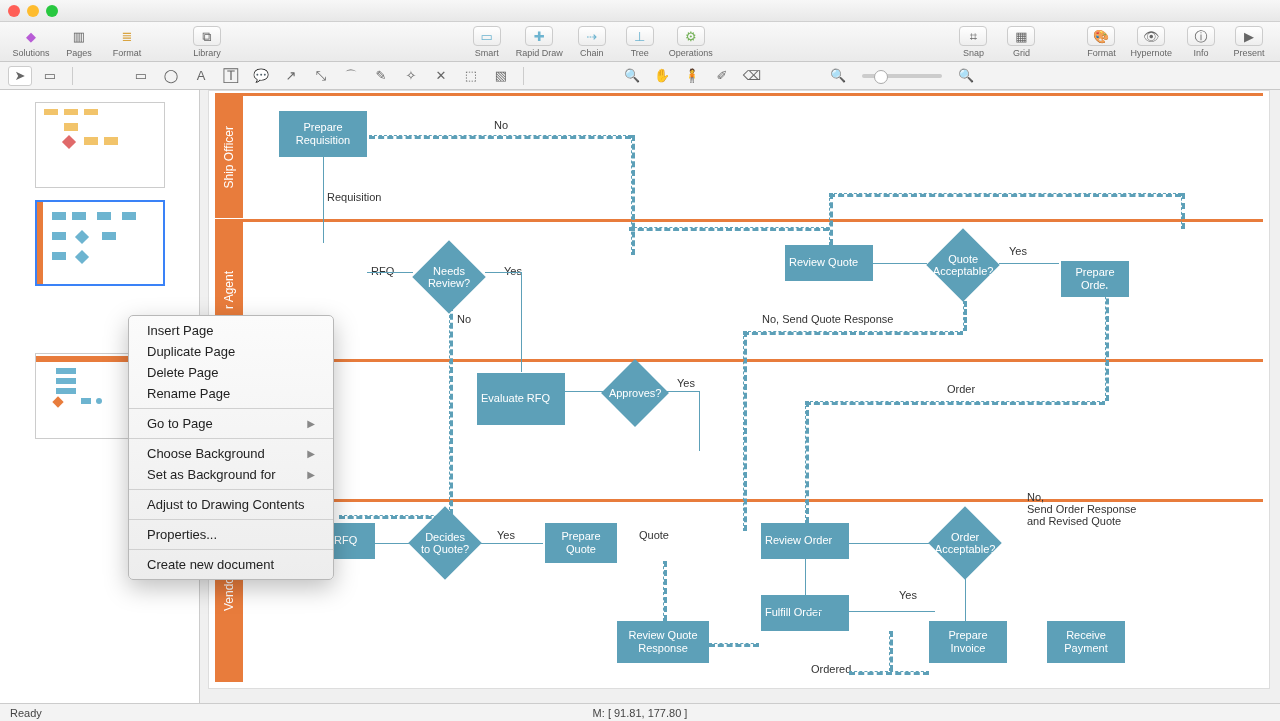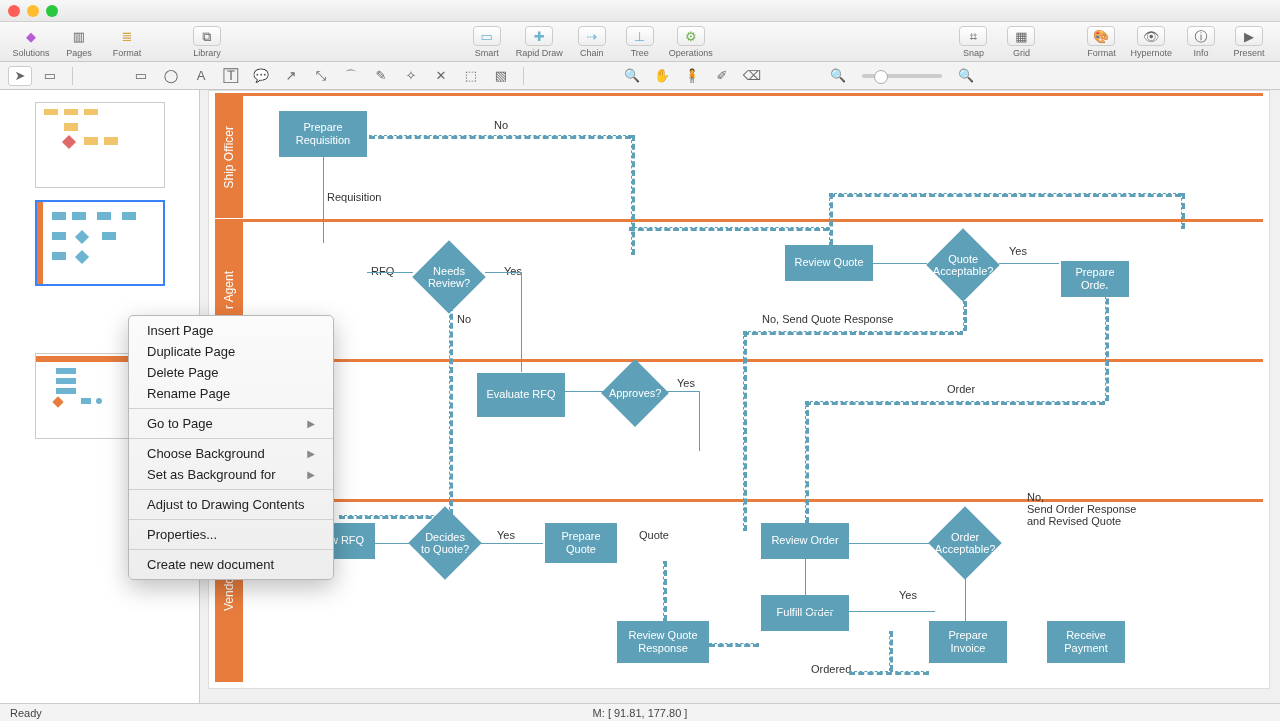--- a/index.html
+++ b/index.html
@@ -32,21 +32,21 @@
   .thumb{width:130px;height:86px;border:1px solid #ccc;background:#fff;margin:0 auto;position:relative;}
   .thumb.sel{border:2px solid #3a82f7;}
   .thumb .mini{position:absolute;background:#e87c3c;}
   .canvaswrap{flex:1;position:relative;background:#f0f0f0;overflow:hidden;}
   .canvas{position:absolute;left:8px;top:0;right:10px;bottom:14px;background:#fff;border:1px solid #ddd;}
   
   .lanehdr{position:absolute;left:6px;width:28px;background:#e87c3c;display:flex;align-items:center;justify-content:center;}
   .lanehdr span{writing-mode:vertical-rl;transform:rotate(180deg);color:#fff;font-size:12px;font-weight:500;}
   .hline{position:absolute;left:6px;right:6px;height:3px;background:#e87c3c;}
   
-  .box{position:absolute;background:#5da0b8;color:#fff;font-size:11px;display:flex;align-items:center;justify-content:center;text-align:center;padding:4px;line-height:1.2;}
+  .box{position:absolute;background:#5da0b8;color:#fff;font-size:11px;display:flex;align-items:center;justify-content:flex-start;text-align:center;padding:4px;line-height:1.2;}
   .diamond{position:absolute;background:#5da0b8;color:#fff;font-size:11px;display:flex;align-items:center;justify-content:center;text-align:center;transform:rotate(45deg);}
   .diamond span{transform:rotate(-45deg);white-space:pre-line;line-height:1.1;}
   .lbl{position:absolute;font-size:11px;color:#333;white-space:pre-line;}
   .arrow{position:absolute;border-top:1px solid #5da0b8;}
   .arrowv{position:absolute;border-left:1px solid #5da0b8;}
   .dash{border-style:dashed !important;border-color:#5da0b8 !important;}
   
   .ctxmenu{position:absolute;left:128px;top:315px;width:206px;background:linear-gradient(#fbfbfb,#ededed);border:1px solid #b8b8b8;border-radius:5px;box-shadow:0 8px 24px rgba(0,0,0,.25);font-size:13px;color:#222;z-index:100;padding:4px 0;}
   .ctxitem{padding:3px 18px;display:flex;justify-content:space-between;align-items:center;cursor:default;}
   .ctxitem.hl{background:#2f6fe8;color:#fff;}
@@ -349,21 +349,21 @@
       <div class="arrow" style="left:664px;top:172px;width:54px"></div>
       <div class="arrow" style="left:790px;top:172px;width:60px"></div>
       <div class="arrowv dash" style="left:620px;top:102px;height:52px"></div>
       <div class="arrow dash" style="left:620px;top:102px;width:352px"></div>
       <div class="arrowv dash" style="left:972px;top:102px;height:36px"></div>
       <div class="arrow dash" style="left:420px;top:136px;width:200px"></div>
       <div class="arrowv dash" style="left:754px;top:210px;height:30px"></div>
       <div class="arrow dash" style="left:534px;top:240px;width:220px"></div>
       <div class="arrowv dash" style="left:534px;top:240px;height:200px"></div>
 
-      <div class="box" style="left:268px;top:282px;width:88px;height:44px">
+      <div class="box" style="left:268px;top:282px;width:88px;height:52px">
           <span>Evaluate RFQ</span>
         </div>
       <div class="diamond" style="left:402px;top:278px;width:48px;height:48px">
           <span>Approves?</span>
         </div>
       <div class="lbl" style="left:468px;top:286px">Yes</div>
       <div class="arrow" style="left:356px;top:300px;width:38px"></div>
       <div class="arrowv" style="left:490px;top:300px;height:60px"></div>
       <div class="arrow" style="left:456px;top:300px;width:34px"></div>
 

